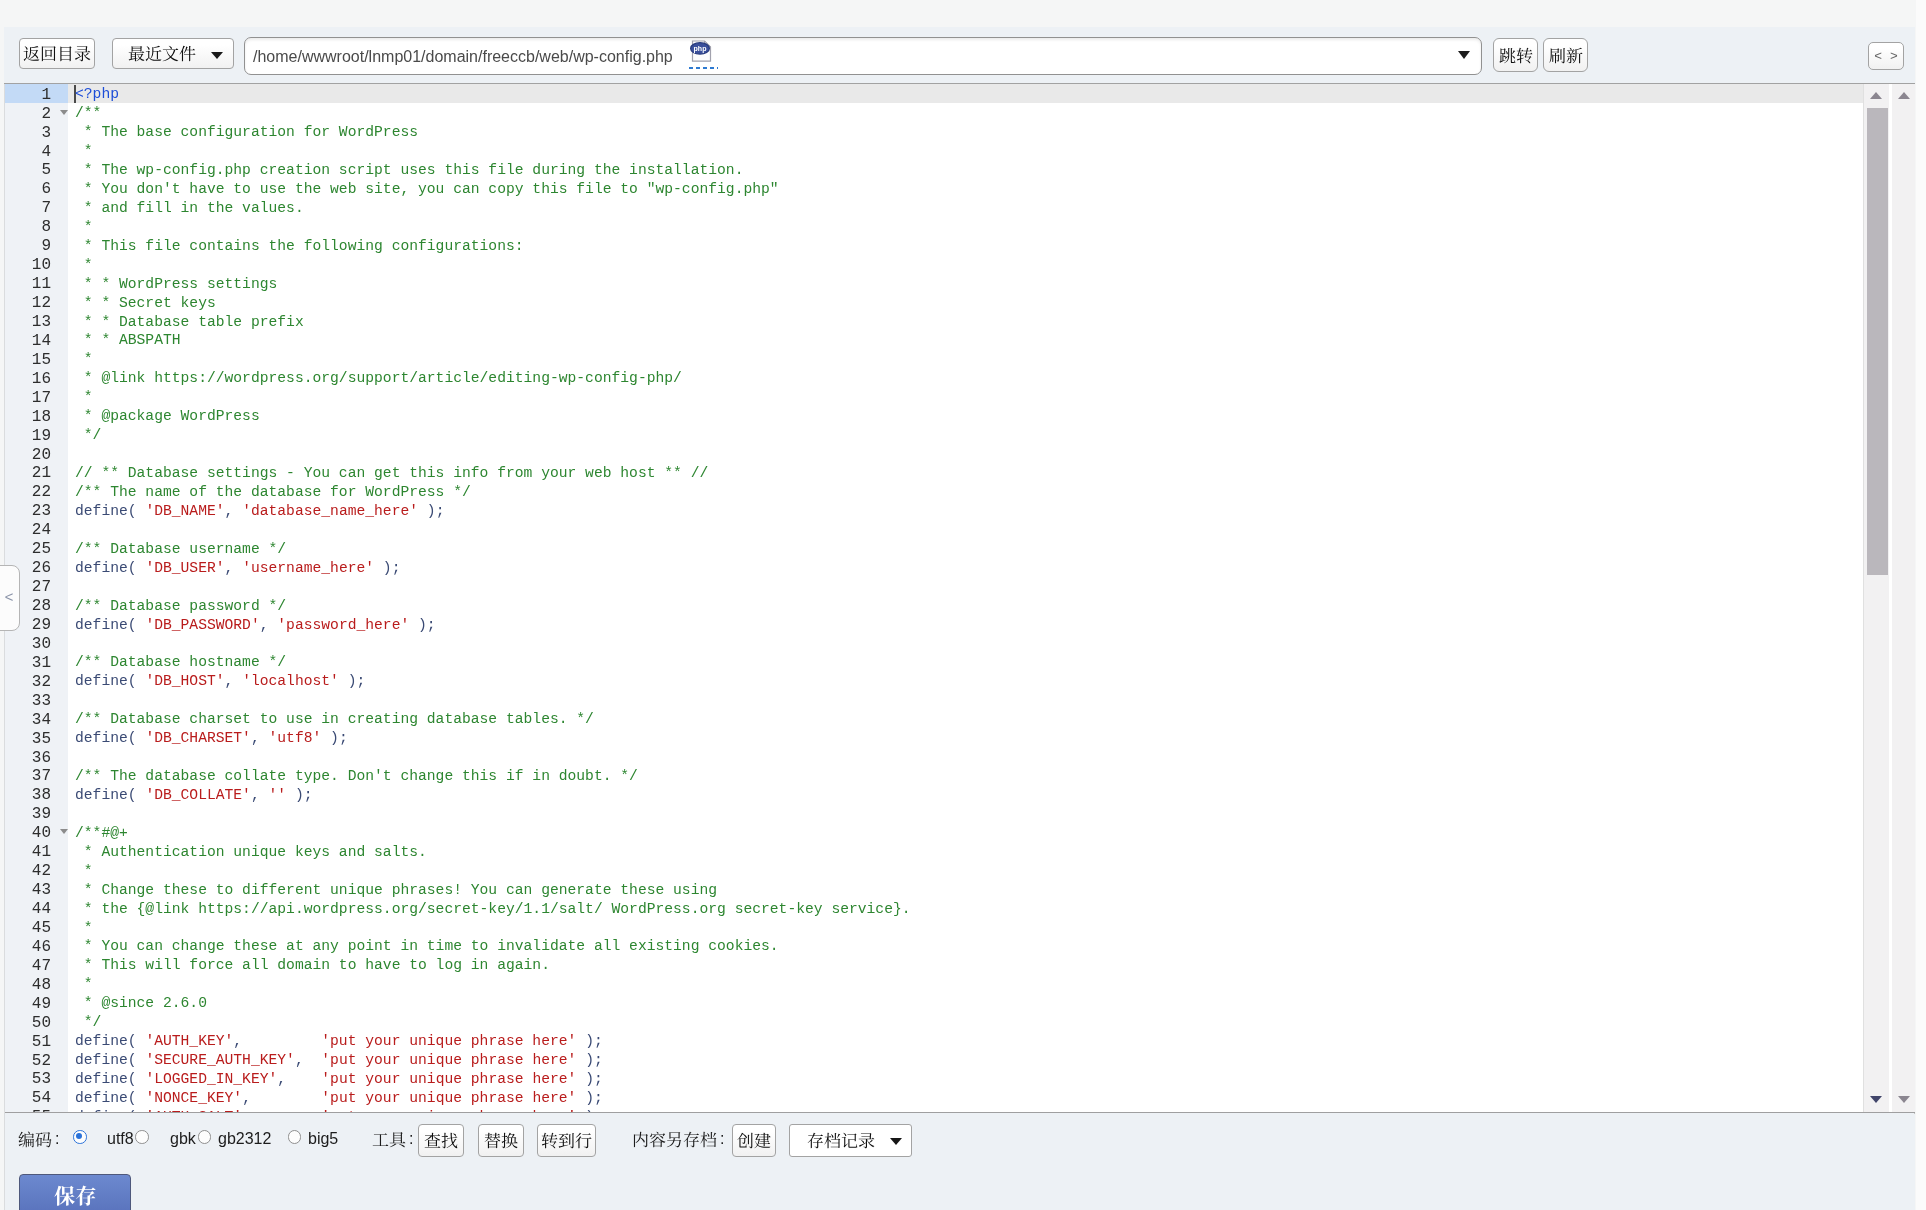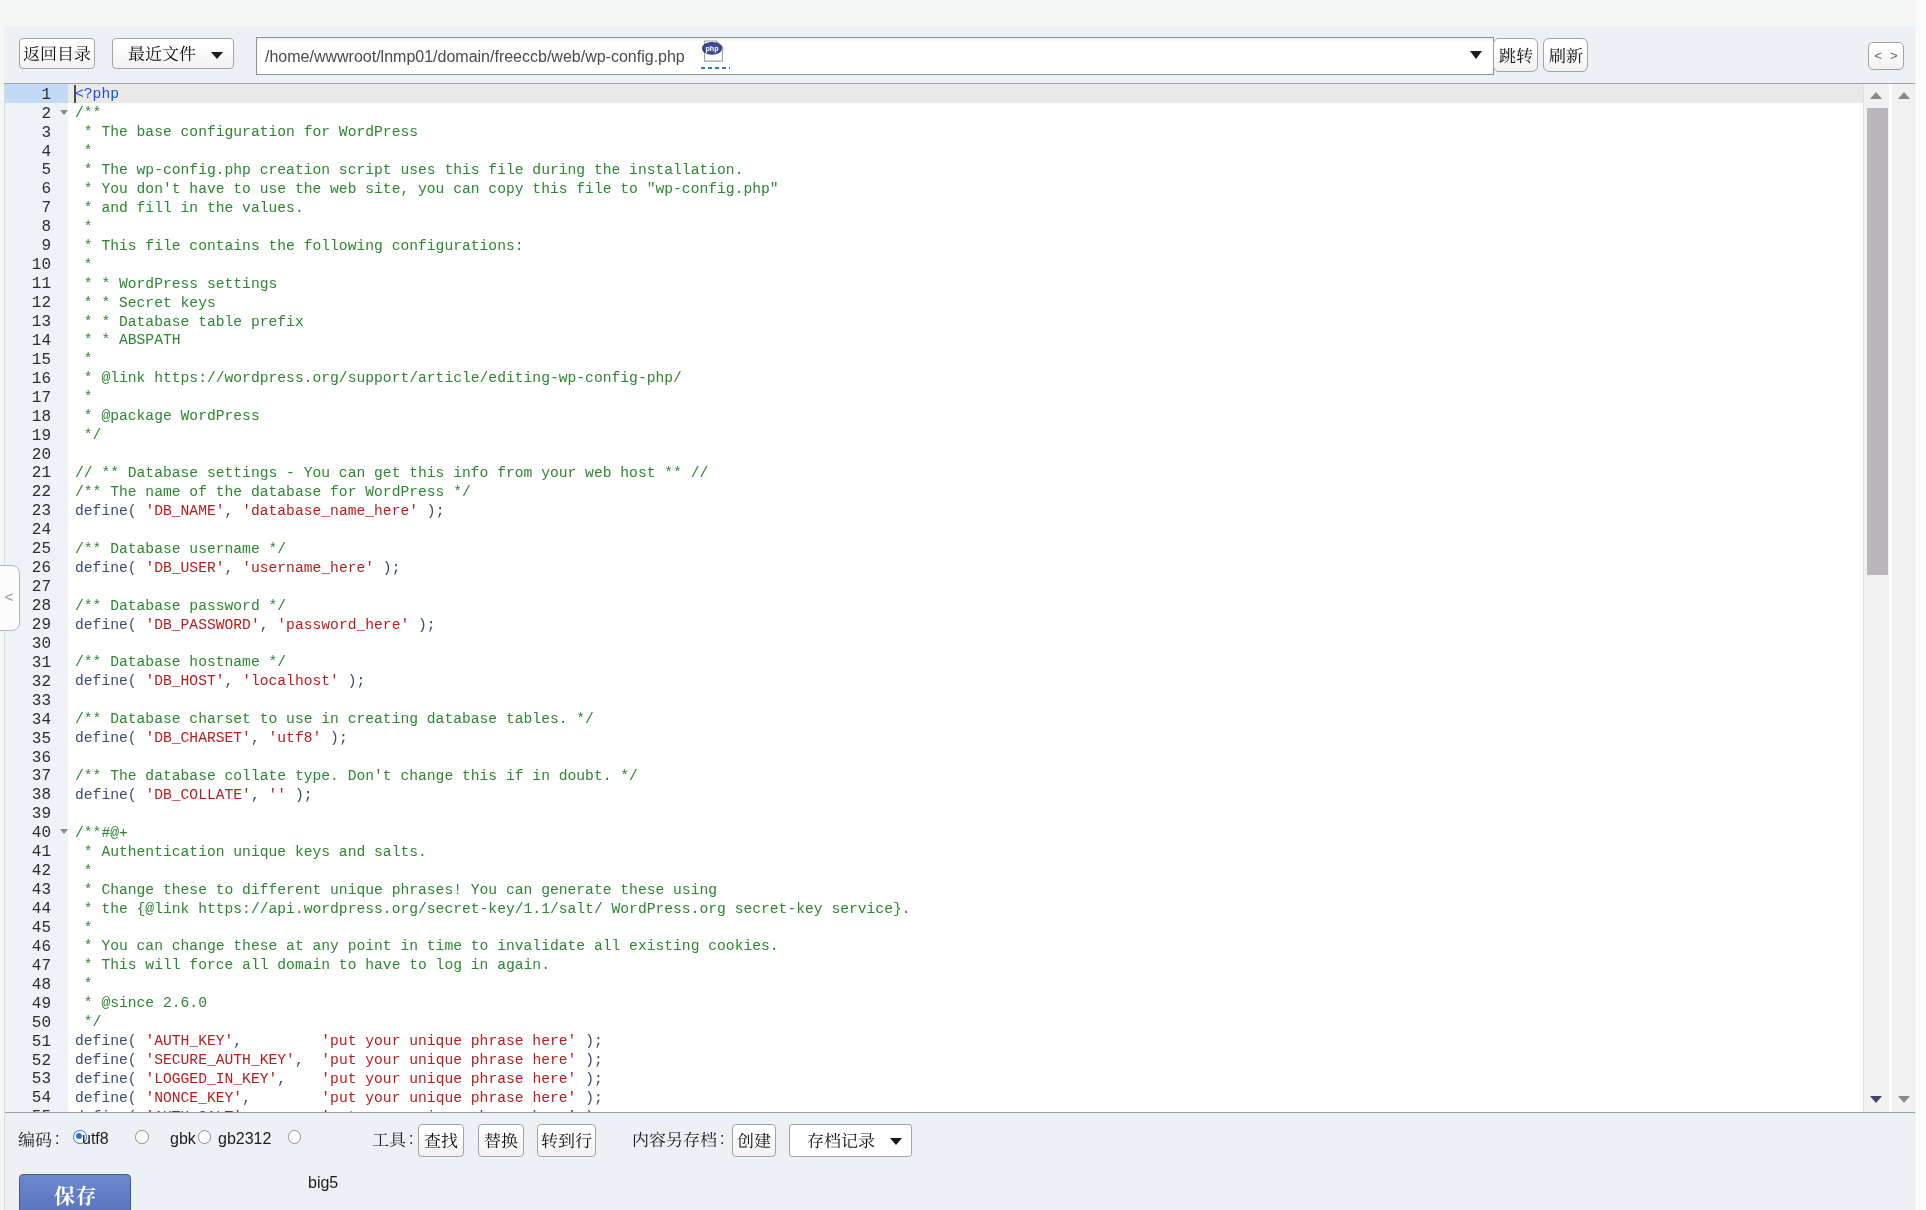--- a/index.html
+++ b/index.html
@@ -44,21 +44,21 @@
   </div>
 <div class="btn" style="left:112px;top:38px;width:122px;height:31px;justify-content:flex-start;padding-left:15px">
     <svg class="zh " width="68" height="17" viewBox="0 -880 4000 1000" fill="#101010">
       <path d="M668 -90C618 -33 555 16 478 54L487 69C574 37 644 -5 699 -56C753 -2 821 38 905 68C914 35 936 16 964 11L965 1C878 -20 802 -52 741 -97C795 -157 833 -226 860 -302C883 -303 894 -305 901 -315L829 -379L788 -338L497 -338L506 -309L564 -309C587 -220 621 -148 668 -90ZM700 -130C649 -177 611 -236 586 -309L790 -309C770 -245 740 -184 700 -130ZM870 -513L822 -451L42 -451L51 -422L162 -422L162 -59C111 -53 70 -48 41 -46L73 37C82 35 92 27 97 15C218 -13 321 -37 408 -59L408 79L418 79C450 79 470 64 471 59L471 -75L571 -101L568 -119L471 -104L471 -422L931 -422C945 -422 955 -427 957 -438C924 -470 870 -513 870 -513ZM224 -68L224 -178L408 -178L408 -94ZM224 -422L408 -422L408 -331L224 -331ZM224 -208L224 -302L408 -302L408 -208ZM731 -753L731 -672L276 -672L276 -753ZM276 -502L276 -527L731 -527L731 -488L741 -488C762 -488 795 -503 796 -509L796 -741C816 -745 832 -753 839 -761L758 -823L721 -783L282 -783L211 -815L211 -481L221 -481C249 -481 276 -495 276 -502ZM276 -557L276 -642L731 -642L731 -557Z"></path>
       <path transform="translate(1000 0)" d="M102 -822L90 -816C135 -761 194 -672 211 -607C283 -556 331 -706 102 -822ZM874 -581L825 -521L493 -521L493 -528L493 -715C616 -725 751 -748 840 -768C862 -758 881 -758 890 -767L815 -838C743 -806 611 -764 494 -738L429 -760L429 -527C429 -378 417 -218 316 -87L325 -78C303 -92 281 -110 261 -132C257 -136 253 -139 250 -140L250 -459C277 -464 291 -471 298 -478L213 -549L175 -498L48 -498L54 -469L189 -469L189 -126C147 -96 82 -38 38 -6L97 69C105 62 107 54 103 46C135 -1 192 -73 214 -104C224 -117 234 -119 247 -104C340 14 437 49 625 49C733 49 824 49 917 49C921 21 937 0 967 -6L967 -20C851 -14 759 -14 646 -14C505 -14 408 -26 330 -75C468 -192 490 -357 493 -491L697 -491L697 -51L708 -51C741 -51 762 -66 762 -70L762 -491L936 -491C950 -491 959 -496 962 -507C928 -539 874 -581 874 -581Z"></path>
       <path transform="translate(2000 0)" d="M407 -836L397 -828C449 -786 510 -713 527 -654C600 -605 647 -762 407 -836ZM700 -590C665 -448 602 -324 505 -218C399 -314 320 -437 275 -590ZM864 -685L812 -620L47 -620L56 -590L254 -590C293 -419 364 -283 463 -175C358 -75 218 6 41 65L49 81C239 31 388 -41 502 -136C606 -39 736 32 891 78C904 44 932 24 966 22L969 11C807 -27 665 -89 550 -180C664 -290 739 -427 784 -590L930 -590C944 -590 953 -595 956 -606C921 -639 864 -685 864 -685Z"></path>
       <path transform="translate(3000 0)" d="M594 -827L594 -606L442 -606C459 -647 475 -690 488 -734C510 -733 521 -742 525 -753L423 -785C397 -635 343 -489 283 -392L297 -382C347 -432 392 -499 428 -576L594 -576L594 -333L287 -333L295 -303L594 -303L594 77L607 77C633 77 660 62 660 52L660 -303L942 -303C956 -303 965 -308 968 -319C935 -351 881 -393 881 -393L833 -333L660 -333L660 -576L913 -576C927 -576 937 -581 939 -592C907 -624 854 -666 854 -666L807 -606L660 -606L660 -787C686 -791 694 -801 697 -815ZM255 -837C206 -648 119 -458 34 -338L48 -328C92 -371 134 -424 172 -484L172 77L184 77C209 77 237 61 238 55L238 -540C255 -543 264 -550 267 -559L225 -575C261 -640 292 -711 319 -784C341 -782 353 -791 357 -802Z"></path>
     </svg>
     <span style="position:absolute;left:98px;top:13px;width:0;height:0;border-left:6px solid transparent;border-right:6px solid transparent;border-top:7px solid #1a1a1a"></span>
   </div>
-<div class="abs" style="left:256px;top:37px;width:1238px;height:38px;background:#fff;border:1px solid #919191;border-radius:0;box-shadow:inset 0 2px 3px rgba(0,0,0,0.08)">
+<div class="abs" style="left:244px;top:37px;width:1238px;height:38px;background:#fff;border:1px solid #919191;border-radius:7px;box-shadow:inset 0 2px 3px rgba(0,0,0,0.08)">
     <div class="abs" style="left:8px;top:10px;font-size:16px;line-height:18px;color:#4a4a4a;letter-spacing:0">/home/wwwroot/lnmp01/domain/freeccb/web/wp-config.php</div>
     <div class="abs" style="left:444px;top:1.5px"><svg width="24" height="22" viewBox="0 0 24 22">
 <path d="M3.5 1 h12 l6 6 v14.2 h-18 z" fill="#fdfdfd" stroke="#a2a2ae" stroke-width="1.2"></path>
 <path d="M15.5 1 l6 6 h-6 z" fill="#d4d4de" stroke="#a2a2ae" stroke-width="1"></path>
 <ellipse cx="11" cy="8.4" rx="9.4" ry="5.7" fill="#3a4f9b" stroke="#273a7d" stroke-width="1.2"></ellipse>
 <text x="11" y="10.8" font-family="Liberation Sans" font-size="7" font-weight="bold" fill="#fff" text-anchor="middle">php</text>
 </svg></div>
     <div class="abs" style="left:444px;top:28.5px;width:29px;height:2.5px;background:repeating-linear-gradient(90deg,#2e7ad1 0 4px,transparent 4px 7px)"></div>
     <span class="abs" style="left:1213px;top:13px;width:0;height:0;border-left:6.5px solid transparent;border-right:6.5px solid transparent;border-top:8px solid #1c1c1c"></span>
   </div>
@@ -207,24 +207,24 @@
     <svg class="zh " width="34" height="17" viewBox="0 -880 2000 1000" fill="#1c1c1c">
       <path d="M42 -74L86 13C96 9 103 0 107 -13C208 -64 284 -109 339 -143L335 -157C218 -119 98 -86 42 -74ZM291 -790L197 -832C173 -754 106 -608 52 -546C46 -541 28 -537 28 -537L63 -449C71 -452 78 -458 83 -467C127 -478 171 -490 208 -500C164 -423 111 -345 66 -300C60 -295 40 -290 40 -290L80 -203C87 -206 94 -212 100 -223C199 -253 293 -288 343 -306L341 -321C251 -309 162 -297 103 -291C191 -377 286 -503 336 -590C356 -586 369 -594 374 -603L283 -653C270 -620 251 -578 227 -534C172 -532 120 -531 82 -531C146 -600 215 -700 255 -774C275 -771 287 -780 291 -790ZM515 -215L515 -358L598 -358L598 -215ZM647 14L647 -185L727 -185L727 -8L734 -8C760 -8 776 -21 776 -25L776 -185L859 -185L859 -9C859 3 856 8 843 8C829 8 777 3 777 3L777 20C804 23 818 30 827 38C836 46 839 62 840 77C908 70 916 45 916 -3L916 -351C933 -354 948 -361 954 -368L879 -423L850 -388L527 -388L458 -418L458 74L468 74C495 74 515 59 515 54L515 -185L598 -185L598 30L605 30C630 30 646 18 647 14ZM385 -716L385 -463C385 -280 372 -86 264 69L279 80C433 -72 445 -294 445 -464L445 -513L841 -513L841 -465L850 -465C870 -465 900 -478 901 -484L901 -671C916 -672 930 -679 935 -686L865 -739L833 -706L679 -706C719 -716 728 -802 589 -846L578 -839C607 -809 640 -757 645 -715C652 -710 658 -707 664 -706L457 -706L385 -738ZM445 -543L445 -676L841 -676L841 -543ZM859 -215L776 -215L776 -358L859 -358ZM727 -215L647 -215L647 -358L727 -358Z"></path>
       <path transform="translate(1000 0)" d="M751 -255L707 -198L406 -198L414 -168L805 -168C819 -168 829 -173 831 -184C801 -214 751 -255 751 -255ZM621 -662L526 -686C521 -612 501 -465 486 -378C472 -374 457 -367 446 -360L517 -305L549 -339L867 -339C858 -146 838 -32 811 -8C801 0 793 2 776 2C757 2 695 -3 658 -6L657 11C690 17 725 25 737 35C751 45 755 62 755 79C793 79 828 69 852 47C894 8 919 -115 928 -332C948 -334 960 -339 967 -347L894 -408L858 -368L812 -368C827 -485 841 -650 847 -738C867 -740 884 -745 891 -754L812 -817L779 -778L444 -778L453 -749L787 -749C780 -646 766 -491 748 -368L545 -368C560 -450 577 -570 583 -642C607 -641 617 -651 621 -662ZM197 -101L197 -411L322 -411L322 -101ZM367 -795L321 -738L44 -738L52 -709L194 -709C165 -540 113 -365 31 -232L46 -221C80 -262 110 -307 137 -354L137 41L147 41C177 41 197 25 197 19L197 -72L322 -72L322 -3L332 -3C352 -3 382 -16 383 -22L383 -400C403 -404 419 -411 425 -419L347 -479L312 -441L209 -441L185 -451C220 -532 246 -618 263 -709L425 -709C439 -709 449 -714 452 -725C419 -755 367 -795 367 -795Z"></path>
     </svg>
     <span class="colon">:</span>
   </div>
 <div class="radio sel" style="left:73px;top:1130px"></div>
 <div class="radio " style="left:135px;top:1130px"></div>
 <div class="radio " style="left:197.8px;top:1130px"></div>
 <div class="radio " style="left:287.6px;top:1130px"></div>
-<div class="lbl" style="left:82px;top:1130px">utf8</div>
+<div class="lbl" style="left:107px;top:1130px">utf8</div>
 <div class="lbl" style="left:170px;top:1130px">gbk</div>
 <div class="lbl" style="left:218px;top:1130px">gb2312</div>
-<div class="lbl" style="left:308px;top:1174px">big5</div>
+<div class="lbl" style="left:308px;top:1130px">big5</div>
 <div class="lbl" style="left:372px;top:1131px">
     <svg class="zh " width="34" height="17" viewBox="0 -880 2000 1000" fill="#1c1c1c">
       <path d="M42 -34L51 -5L935 -5C949 -5 959 -10 962 -21C925 -54 866 -100 866 -100L814 -34L532 -34L532 -660L867 -660C882 -660 892 -665 895 -676C858 -709 799 -755 799 -755L746 -690L110 -690L119 -660L464 -660L464 -34Z"></path>
       <path transform="translate(1000 0)" d="M596 -121L589 -105C721 -53 814 10 864 65C934 123 1038 -34 596 -121ZM355 -141C294 -76 163 15 46 64L54 80C184 42 321 -27 400 -83C426 -79 440 -81 447 -92ZM309 -603L696 -603L696 -489L309 -489ZM309 -631L309 -744L696 -744L696 -631ZM249 -773L249 -191L41 -191L50 -163L935 -163C950 -163 960 -168 963 -178C928 -211 871 -257 871 -257L822 -191L762 -191L762 -732C782 -736 798 -744 805 -752L725 -815L686 -773L320 -773L249 -804ZM309 -460L696 -460L696 -344L309 -344ZM309 -314L696 -314L696 -191L309 -191Z"></path>
     </svg>
     <span class="colon">:</span>
   </div>
 <div class="btn" style="left:418px;top:1124px;width:46px;height:33px">
     <svg class="zh " width="34" height="17" viewBox="0 -880 2000 1000" fill="#101010">
       <path d="M872 -48L824 10L41 10L49 40L934 40C949 40 958 35 960 24C927 -7 872 -48 872 -48ZM698 -355L698 -252L300 -252L300 -355ZM300 -46L300 -86L698 -86L698 -35L708 -35C730 -35 762 -52 763 -59L763 -346C780 -349 795 -356 801 -363L724 -423L688 -384L305 -384L235 -417L235 -25L246 -25C272 -25 300 -40 300 -46ZM300 -116L300 -222L698 -222L698 -116ZM856 -746L808 -685L530 -685L530 -797C555 -800 565 -810 567 -824L465 -835L465 -685L58 -685L67 -655L398 -655C314 -546 185 -441 41 -370L50 -354C218 -416 366 -511 465 -628L465 -418L477 -418C502 -418 530 -431 530 -440L530 -655L540 -655C617 -529 763 -425 901 -365C910 -395 930 -415 958 -418L960 -429C821 -470 656 -554 568 -655L920 -655C934 -655 943 -660 946 -671C912 -703 856 -746 856 -746Z"></path>

